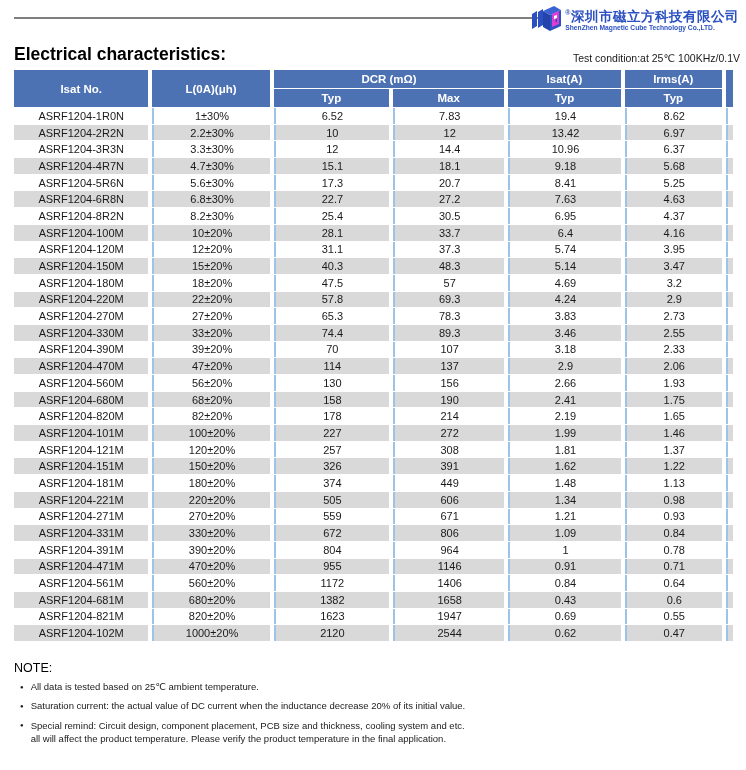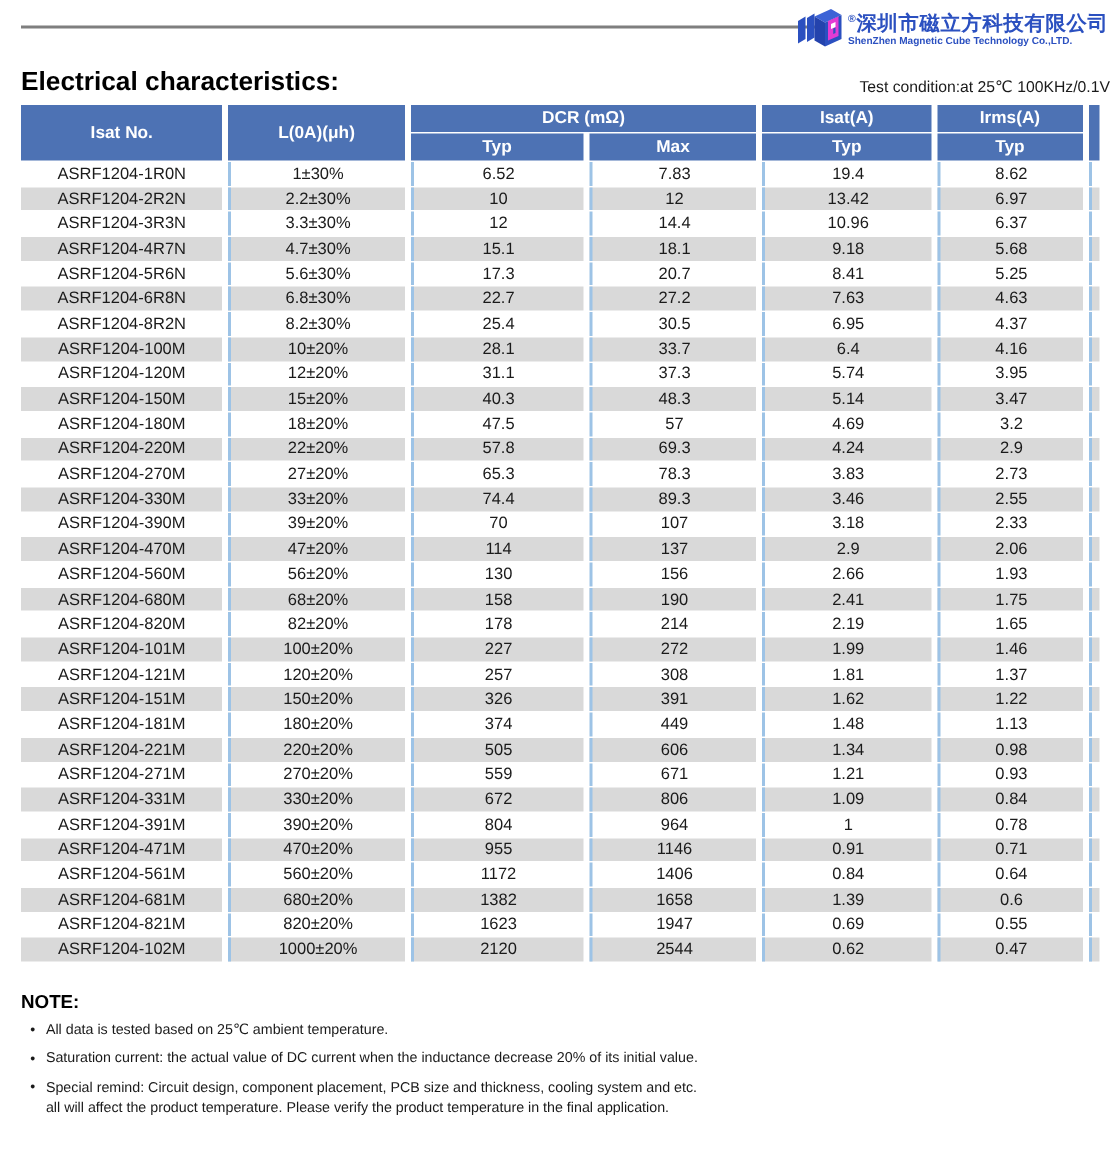--- a/index.html
+++ b/index.html
@@ -63,21 +63,21 @@
   table.spec td {
     font-size: 11px; color: #1a1a1a; height: 15.7px; padding: 0;
     text-align: center; vertical-align: middle; background: #ffffff;
     overflow: hidden; white-space: nowrap;
   }
   table.spec tbody tr:nth-child(even) td { background: var(--stripe-gray); }
   table.spec tbody td + td { border-left: 2px solid var(--separator-blue); }
 
   
   .note { margin-top: 19px; }
-  .note-heading { font-size: 12.5px; font-weight: bold; color: #000; margin-bottom: 5px; }
+  .note-heading { font-size: 12.5px; font-weight: normal; color: #000; margin-bottom: 5px; }
   .note-list { list-style: none; margin: 0; padding: 0 0 0 6px; }
   .note-list li {
     display: flex; align-items: flex-start; gap: 7px;
     font-size: 9.5px; line-height: 1.45; color: #1a1a1a;
     margin-bottom: 5.5px;
   }
   .note-list .dot { font-size: 6px; line-height: 1; padding-top: 3.5px; color: #1a1a1a; }
   .note-list .txt { white-space: pre-line; }
 </style>
 </head>
@@ -395,21 +395,21 @@
           <td>1406</td>
           <td>0.84</td>
           <td>0.64</td>
           <td></td>
         </tr>
         <tr>
           <td>ASRF1204-681M</td>
           <td>680±20%</td>
           <td>1382</td>
           <td>1658</td>
-          <td>1.39</td>
+          <td>0.43</td>
           <td>0.6</td>
           <td></td>
         </tr>
         <tr>
           <td>ASRF1204-821M</td>
           <td>820±20%</td>
           <td>1623</td>
           <td>1947</td>
           <td>0.69</td>
           <td>0.55</td>

